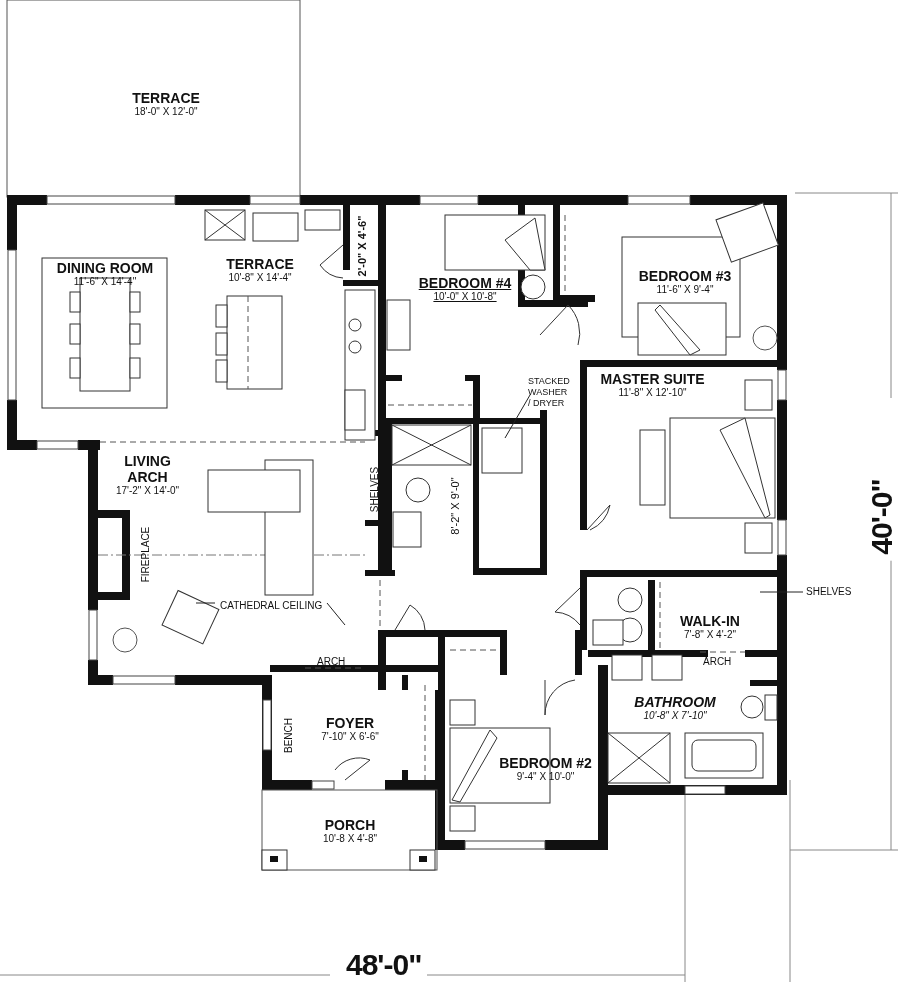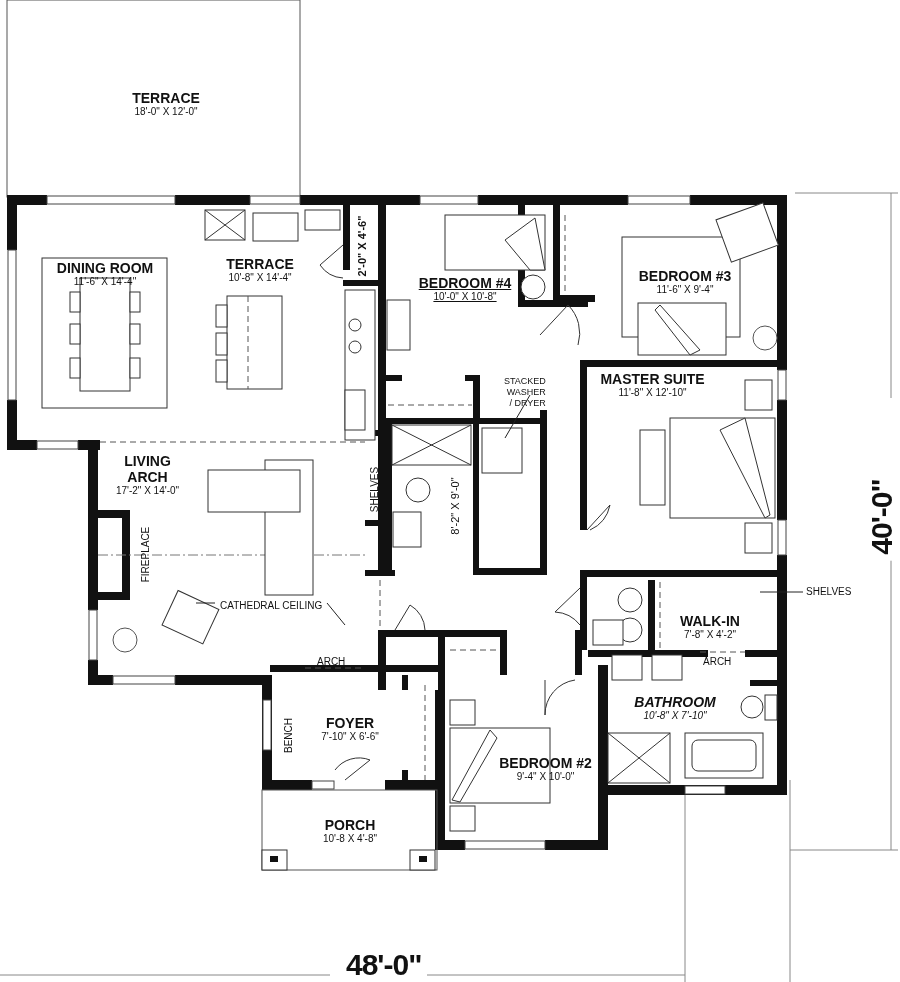--- a/index.html
+++ b/index.html
@@ -295,21 +295,21 @@
 </div>
 <div class="label" style="left:488px; top:755px; width:115px;">
   <span class="room-name">BEDROOM #2</span>
   <span class="room-size">9'-4" X 10'-0"</span>
 </div>
 <div class="label" style="left:305px; top:817px; width:90px;">
   <span class="room-name">PORCH</span>
   <span class="room-size">10'-8 X 4'-8"</span>
 </div>
 
-<div class="note" style="left:504px; top:376px; line-height:11px;text-align:right;">
+<div class="note" style="left:528px; top:376px; line-height:11px;">
   <div>STACKED</div>
   <div>WASHER</div>
   <div>/ DRYER</div>
 </div>
 <div class="note vert" style="left:352px; top:484px; font-size:10px;">SHELVES</div>
 <div class="note" style="left:806px; top:586px; font-size:10px;">SHELVES</div>
 <div class="note vert" style="left:118px; top:549px; font-size:10px;">FIREPLACE</div>
 <div class="note" style="left:220px; top:600px; font-size:10px;">CATHEDRAL CEILING</div>
 <div class="note" style="left:317px; top:656px; font-size:10px;">ARCH</div>
 <div class="note" style="left:703px; top:656px; font-size:10px;">ARCH</div>

